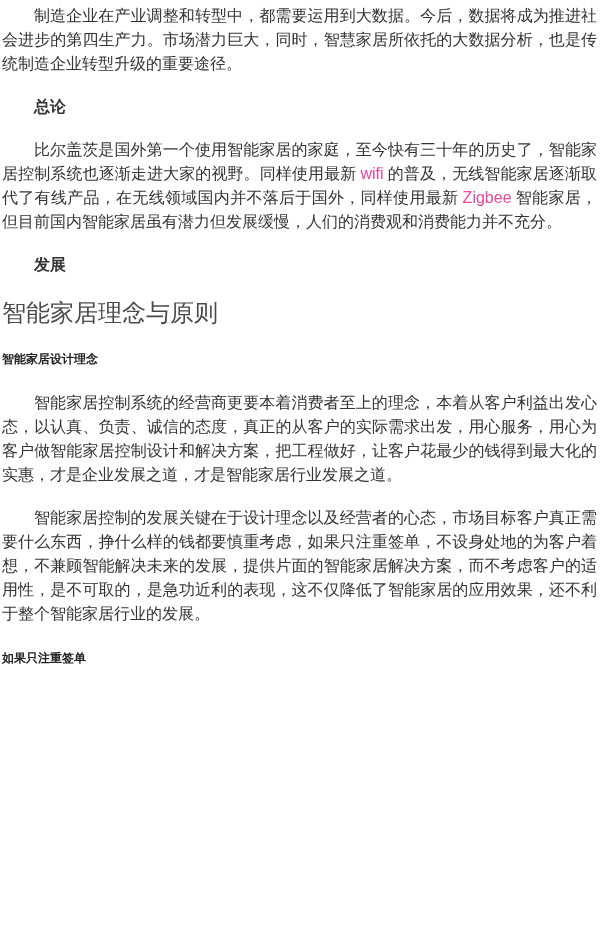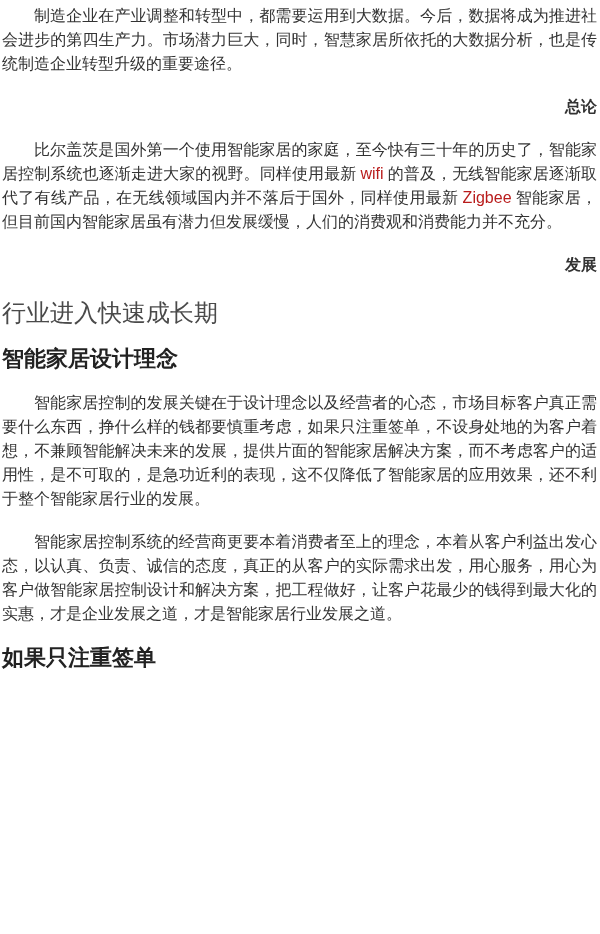--- a/index.html
+++ b/index.html
@@ -21,61 +21,60 @@
     text-indent: 2em;
     margin: 0 0 19px 0;
   }
   .para-title {
     font-size: 16px;
     line-height: 24px;
     color: #333333;
     font-weight: 700;
     text-indent: 2em;
     margin: 12px 0 19px 0;
-    text-align: right;
   }
   .chapter-title {
     font-family: "Liberation Sans", "DejaVu Sans", sans-serif;
     font-size: 24px;
     line-height: 33px;
     color: #4a4a4a;
     font-weight: 400;
     margin: 12px 0 17px 0;
   }
   .sub-title {
-    font-size: 22px;
+    font-size: 12px;
     line-height: 26px;
     color: #222222;
     font-weight: 700;
     margin: 10px 0 19px 0;
   }
   a.inline-link {
-    color: #b91c1c;
+    color: #ec4899;
     text-decoration: none;
     font-family: "Liberation Sans", "DejaVu Sans", sans-serif;
   }
 </style>
 </head>
 <body>
 
 <div class="article">
 
   <p class="para">制造企业在产业调整和转型中，都需要运用到大数据。今后，数据将成为推进社会进步的第四生产力。市场潜力巨大，同时，智慧家居所依托的大数据分析，也是传统制造企业转型升级的重要途径。</p>
 
   <p class="para-title">总论</p>
 
   <p class="para"><span>比尔盖茨是国外第一个使用智能家居的家庭，至今快有三十年的历史了，智能家居控制系统也逐渐走进大家的视野。同样使用最新 </span><a class="inline-link" href="#">wifi</a><span> 的普及，无线智能家居逐渐取代了有线产品，在无线领域国内并不落后于国外，同样使用最新 </span><a class="inline-link" href="#">Zigbee</a><span> 智能家居，但目前国内智能家居虽有潜力但发展缓慢，人们的消费观和消费能力并不充分。</span></p>
 
 
   <p class="para-title">发展</p>
 
 
-  <h2 class="chapter-title">行业进入快速成长期</h2>
+  <h2 class="chapter-title">智能家居理念与原则</h2>
 
   <h3 class="sub-title">智能家居设计理念</h3>
 
+  <p class="para">智能家居控制系统的经营商更要本着消费者至上的理念，本着从客户利益出发心态，以认真、负责、诚信的态度，真正的从客户的实际需求出发，用心服务，用心为客户做智能家居控制设计和解决方案，把工程做好，让客户花最少的钱得到最大化的实惠，才是企业发展之道，才是智能家居行业发展之道。</p>
+
   <p class="para">智能家居控制的发展关键在于设计理念以及经营者的心态，市场目标客户真正需要什么东西，挣什么样的钱都要慎重考虑，如果只注重签单，不设身处地的为客户着想，不兼顾智能解决未来的发展，提供片面的智能家居解决方案，而不考虑客户的适用性，是不可取的，是急功近利的表现，这不仅降低了智能家居的应用效果，还不利于整个智能家居行业的发展。</p>
-
-  <p class="para">智能家居控制系统的经营商更要本着消费者至上的理念，本着从客户利益出发心态，以认真、负责、诚信的态度，真正的从客户的实际需求出发，用心服务，用心为客户做智能家居控制设计和解决方案，把工程做好，让客户花最少的钱得到最大化的实惠，才是企业发展之道，才是智能家居行业发展之道。</p>
 
   <h3 class="sub-title">如果只注重签单</h3>
 
 </div>
 
 </body></html>

